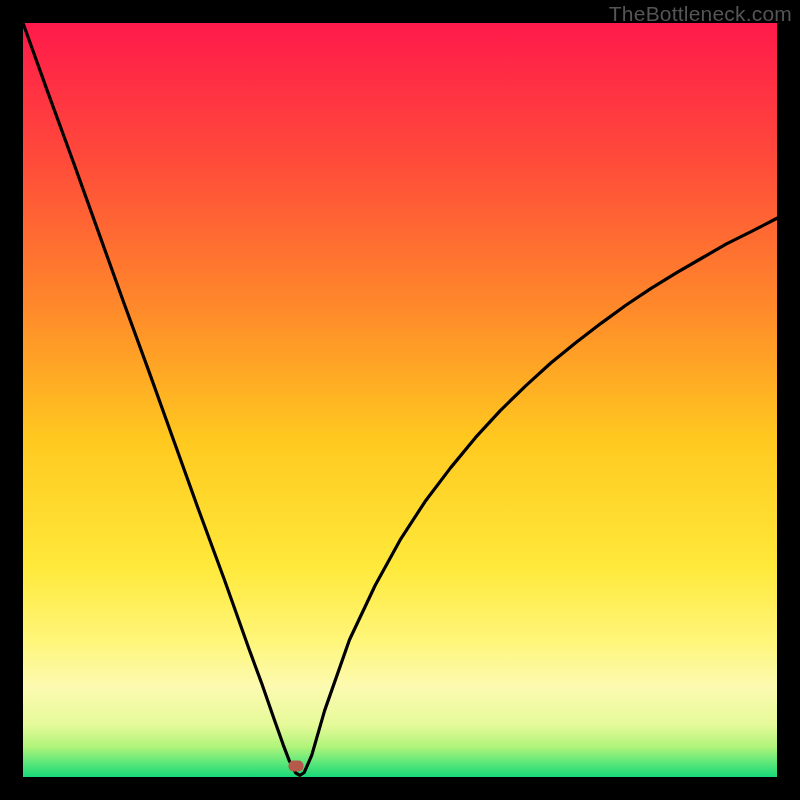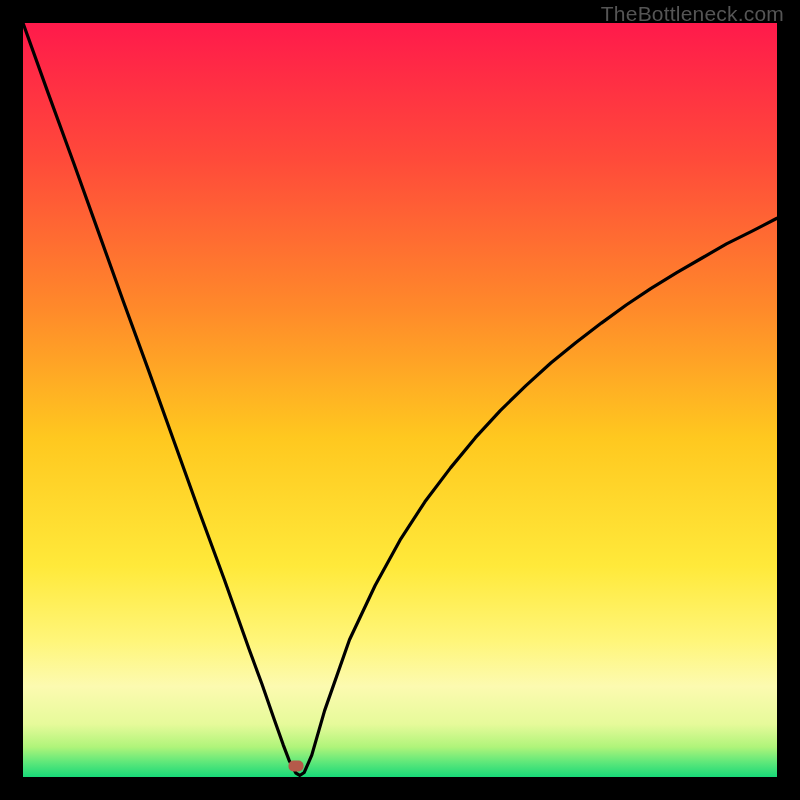--- a/index.html
+++ b/index.html
@@ -23,21 +23,21 @@
     position: absolute;
     left: 23px;
     top: 23px;
     width: 754px;
     height: 754px;
     
   }
   .watermark {
     position: absolute;
     top: 2px;
-    right: 16px;
+    right: 8px;
     color: #555;
     font-size: 21px;
     font-weight: 500;
     letter-spacing: 0.2px;
   }
   svg.curve {
     position: absolute;
     left: 23px;
     top: 23px;
     width: 754px;

